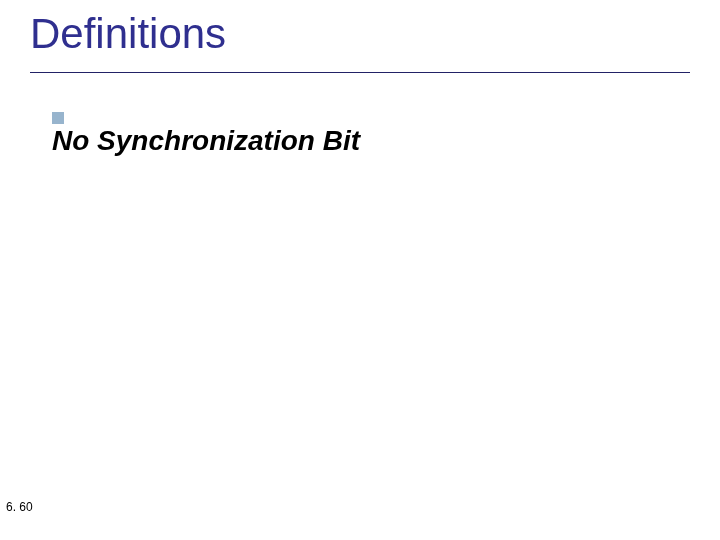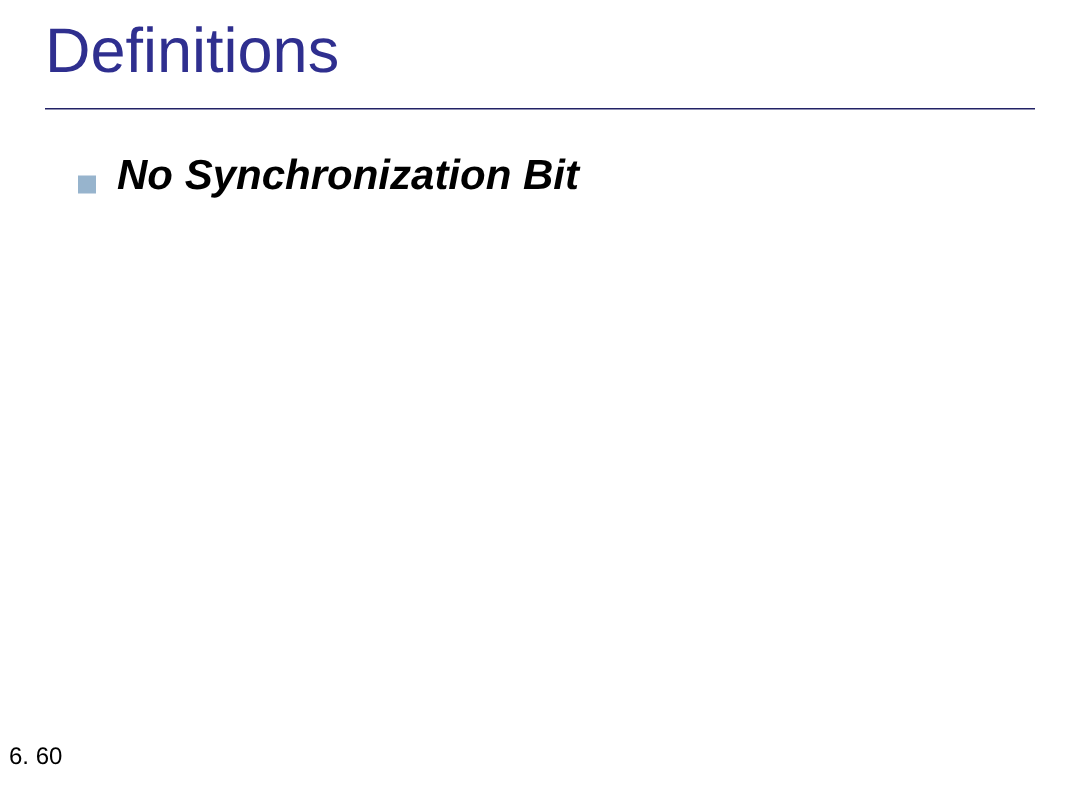--- a/index.html
+++ b/index.html
@@ -39,21 +39,22 @@
     position: absolute;
     top: 100px;
     left: 52px;
     width: 620px;
     color: #000000;
     font-size: 26px;
     line-height: 1.22;
   }
   .bullet-row {
     display: flex;
-    align-items: center;
+    align-items: flex-start;
+    flex-direction: column;
   }
   .bullet-marker {
     width: 12px;
     height: 12px;
     background: #97b4cd;
     margin-top: 12px;
     margin-right: 14px;
     flex: 0 0 auto;
   }
   .bullet-head {
@@ -62,21 +63,21 @@
     font-size: 28px;
   }
   .bullet-text {
     margin-left: 26px;
     margin-top: 2px;
   }
   .pagenum {
     position: absolute;
     left: 6px;
     bottom: 10px;
-    font-size: 16px;
+    font-size: 12px;
     color: #000;
   }
 </style>
 </head>
 <body>
 
 <div class="slide">
 
   <div class="title">Definitions</div>
 

